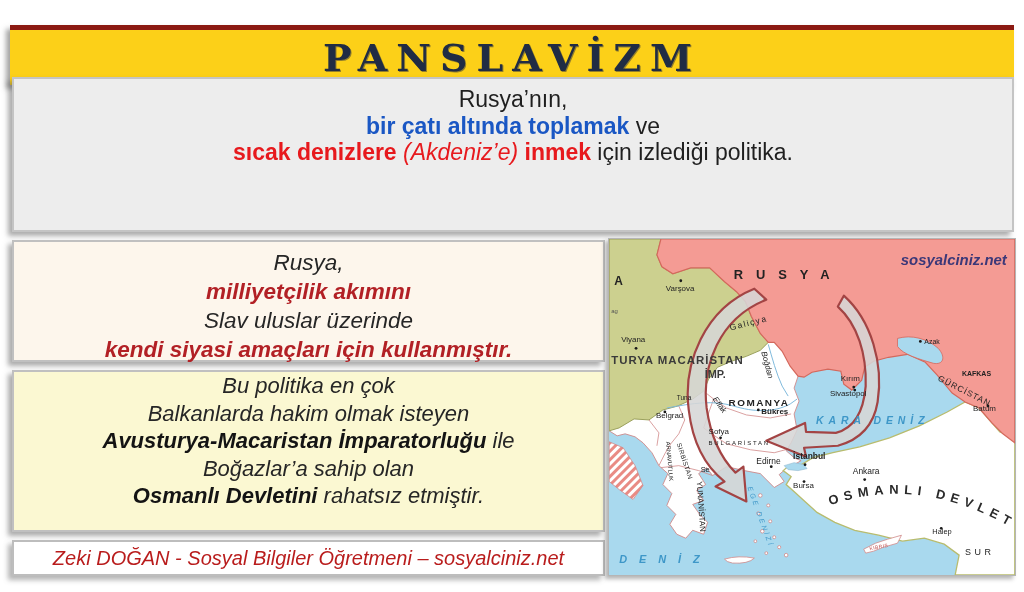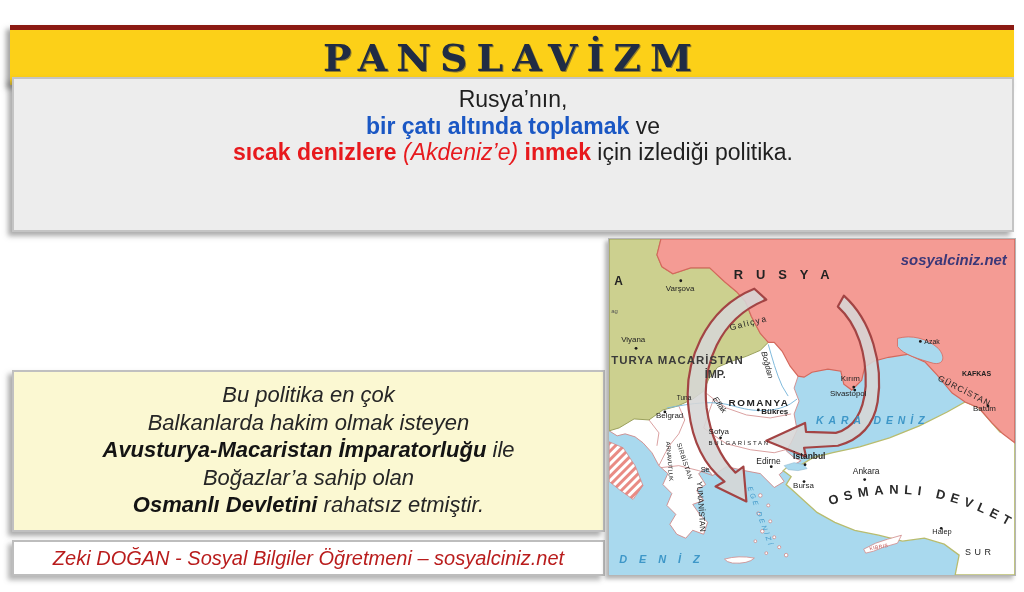--- a/index.html
+++ b/index.html
@@ -19,21 +19,21 @@
   .def-box p{margin:0;}
   .blue{color:#1a57c4;font-weight:700;}
   .red{color:#e7191d;font-weight:700;}
   .red-i{color:#e7191d;font-weight:400;font-style:italic;}
 
   .side-box{position:absolute;left:12px;width:593px;box-sizing:border-box;
     border:2px solid #c0c0c0;box-shadow:-4px 4px 5px rgba(90,90,90,.5);
     text-align:center;font-style:italic;color:#262626;}
   .side-box p{margin:0;}
   .box1{top:240px;height:122px;background:#fdf6ec;font-size:22.5px;line-height:29px;padding-top:6px;}
-  .box2{top:370px;height:162px;background:#fbf8d2;font-size:22px;line-height:27.5px;padding-top:9px;}
+  .box2{top:370px;height:162px;background:#fbf8d2;font-size:22px;line-height:27.5px;padding-top:0;}
   .dark-red{color:#b22025;font-weight:700;}
   .bold-i{font-weight:700;color:#141414;}
 
   .footer-bar{position:absolute;left:12px;top:540px;width:593px;height:36px;box-sizing:border-box;
     background:#ffffff;border:2px solid #bdbdbd;box-shadow:-4px 4px 5px rgba(90,90,90,.45);
     display:flex;align-items:center;justify-content:center;
     font-style:italic;font-size:20px;color:#b91c1c;}
 
   .map-box{position:absolute;left:608px;top:238px;width:408px;height:338px;box-sizing:border-box;
     border:1px solid #b5b5b5;box-shadow:-3px 3px 4px rgba(90,90,90,.45);background:#a9d9ee;}
@@ -48,20 +48,26 @@
   <div class="title-bar">
     <div class="title-text">PANSLAVİZM</div>
   </div>
 
   <div class="def-box">
     <p><span>Rusya’nın,</span></p>
     <p><span class="blue">bir çatı altında toplamak</span><span> ve</span></p>
     <p><span class="red">sıcak denizlere </span><span class="red-i">(Akdeniz’e)</span><span class="red"> inmek</span><span> için izlediği politika.</span></p>
   </div>
 
+  <div class="side-box box1">
+    <p>Rusya,</p>
+    <p class="dark-red">milliyetçilik akımını</p>
+    <p>Slav uluslar üzerinde</p>
+    <p class="dark-red">kendi siyasi amaçları için kullanmıştır.</p>
+  </div>
 
   <div class="side-box box2">
     <p>Bu politika en çok</p>
     <p>Balkanlarda hakim olmak isteyen</p>
     <p><span class="bold-i">Avusturya-Macaristan İmparatorluğu</span><span> ile</span></p>
     <p>Boğazlar’a sahip olan</p>
     <p><span class="bold-i">Osmanlı Devletini</span><span> rahatsız etmiştir.</span></p>
   </div>
 
   <div class="footer-bar">

